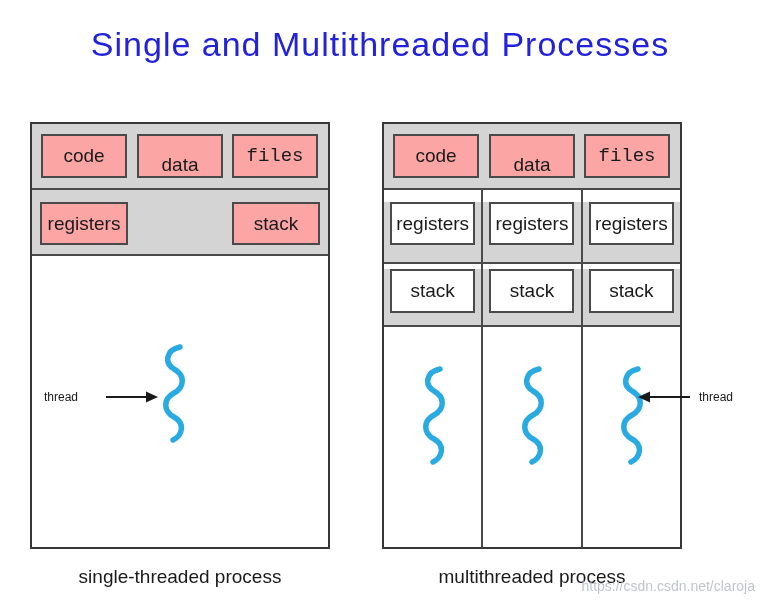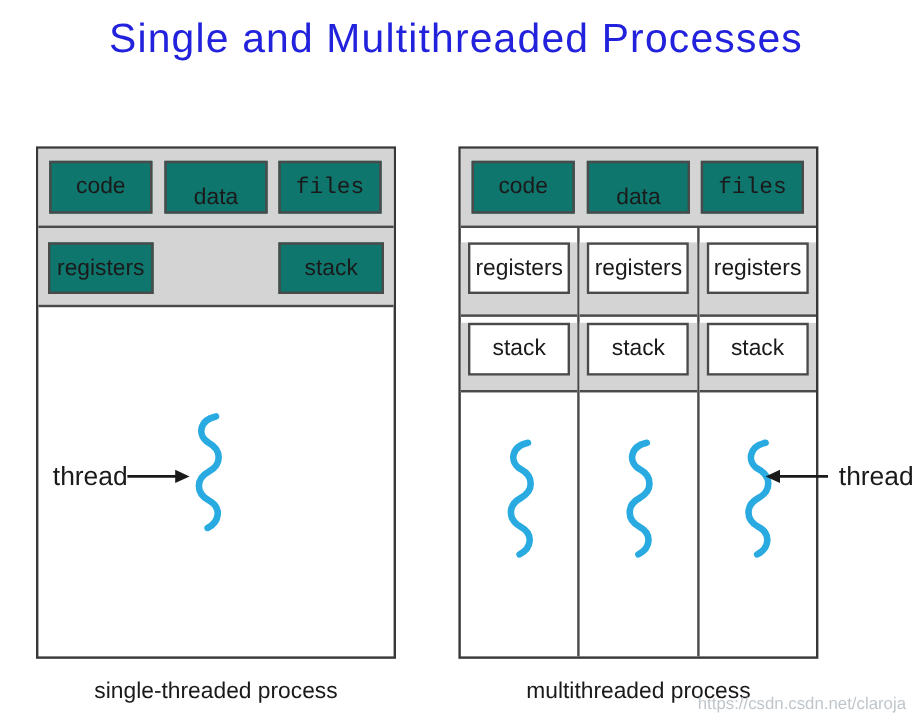--- a/index.html
+++ b/index.html
@@ -6,21 +6,21 @@
   .page{
     position:relative;
     width:760px;height:606px;
     background:#ffffff;
     font-family:"Liberation Sans","DejaVu Sans",sans-serif;
     color:#1a1a1a;
     overflow:hidden;
   }
   .title{
     position:absolute;top:13px;left:0;right:0;
-    margin:0;
+    margin:12px;
     text-align:center;
     font-size:34px;
     font-weight:400;
     letter-spacing:1px;
     color:var(--title,#2222dd);
   }
   .diagram{
     position:absolute;
     top:122px;
     width:300px;height:427px;
@@ -32,21 +32,21 @@
     position:absolute;left:0;right:0;
     background:var(--band_fill,#d4d4d4);
     border-bottom:2px solid var(--line,#4a4a4a);
     box-sizing:border-box;
   }
   .band-top{top:0;height:66px;}
   .band-mid{top:66px;height:66px;}
   .cell{
     position:absolute;
     top:10px;height:44px;width:86px;
-    background:#0f766e;
+    background:#fca5a5;
     border:2px solid var(--line,#4a4a4a);
     box-sizing:border-box;
     display:flex;align-items:center;justify-content:center;
     font-size:19px;
   }
   .c1{left:9px;} .c2{left:105px;align-items:flex-end;} .c3{left:200px;font-family:Liberation Mono, monospace;}
   .cell.wide{width:88px;}
   .reg-left{left:8px;top:12px;height:43px;}
   .stk-right{left:200px;top:12px;height:43px;}
 
@@ -82,21 +82,21 @@
     stroke:var(--thread,#29abe2);
     fill:none;
     stroke-width:5.5;
     stroke-linecap:round;
   }
   .sq-left{position:absolute;left:126px;top:219px;}
   .col .squiggle{display:block;margin:38px auto 0;}
 
   .tlabel{
     position:absolute;
-    font-size:22px;
+    font-size:12px;
     line-height:22px;
     white-space:nowrap;
   }
   .tlabel-left{left:12px;top:262px;}
   .tlabel-right{left:699px;top:386px;}
   .arrow{position:absolute;}
   .arrow-lft-diagram{left:74px;top:266px;}
   .arrow-rgt-page{left:638px;top:390px;z-index:3;}
 
   .caption{

